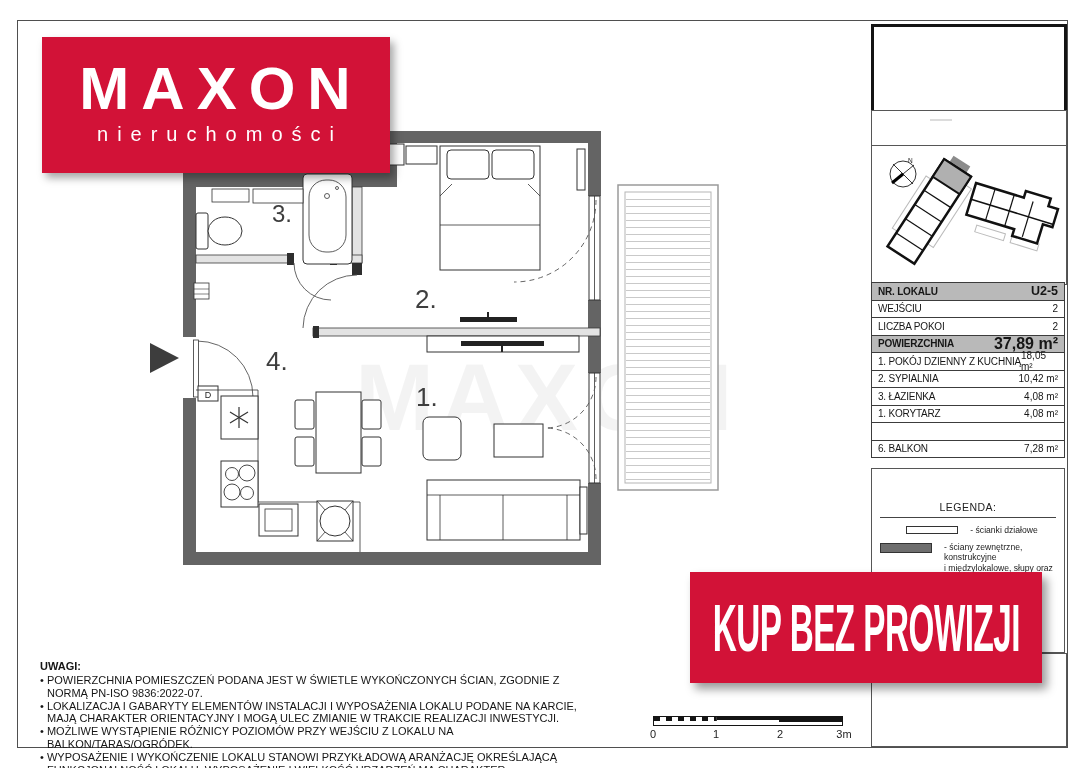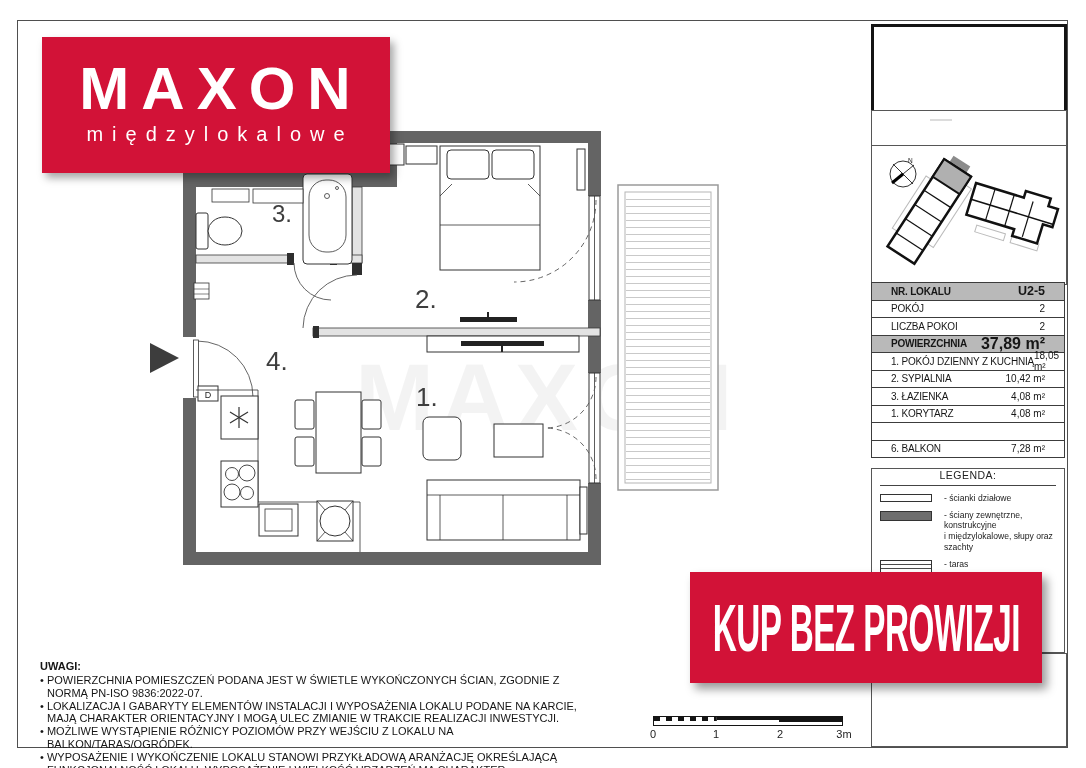--- a/index.html
+++ b/index.html
@@ -20,33 +20,33 @@
 
   
   .logo-box{position:absolute;left:871px;top:24px;width:190px;height:83px;border:3px solid #141414;background:#fff;}
   .dev-box{position:absolute;left:871px;top:110px;width:194px;height:35px;border:1px solid #565656;background:#fff;}
   .dev-mark{width:22px;height:2px;background:#dcdcdc;margin:8px 0 0 58px;}
   .siteplan-box{position:absolute;left:871px;top:145px;width:194px;height:138px;border:1px solid #565656;background:#fff;}
   .siteplan-box svg{width:100%;height:100%;}
 
   .info-table{position:absolute;left:871px;top:283px;width:194px;z-index:1;}
   .irow{box-sizing:border-box;height:18.5px;border:1px solid #3c3c3c;margin-top:-1px;background:#fff;
-        display:flex;justify-content:space-between;align-items:center;padding:0 19px;font-size:10px;color:#161616;}
+        display:flex;justify-content:space-between;align-items:center;padding:0 6px;font-size:10px;color:#161616;}
   .irow .lbl{white-space:nowrap;letter-spacing:-0.2px;}
   .irow .val{font-size:10px;}
   .irow.header{background:#b9b9b9;}
   .irow.header .lbl{font-weight:bold;}
   .val.big{font-weight:bold;font-size:12.5px;}
   .val.area-total{font-weight:bold;font-size:16px;}
 
   .legend-box{position:absolute;left:871px;top:468px;width:194px;height:185px;border:1px solid #565656;background:#fff;
-              box-sizing:border-box;padding-top:0;}
+              box-sizing:border-box;padding-top:32px;}
   .legend-title{text-align:center;font-size:10.5px;color:#222;letter-spacing:.5px;}
   .legend-rule{border-bottom:1px solid #444;width:176px;margin:4px auto 8px auto;}
-  .legend-item{display:flex;align-items:flex-start;margin:0 0 7px 8px;font-size:8.6px;color:#222;}
+  .legend-item{display:flex;align-items:flex-start;margin:0 0 7px 8px;font-size:8.6px;color:#222;justify-content:center;}
   .legend-item .txt{margin-left:12px;white-space:pre-line;line-height:1.25;margin-top:-1px;}
   .sw{width:52px;flex:0 0 52px;box-sizing:border-box;}
   .sw.partition{height:8px;border:1px solid #333;background:#fff;}
   .sw.structural{height:10px;border:1px solid #333;background:#6e6e6e;}
   .sw.terrace{height:15px;border:1px solid #333;
       background:repeating-linear-gradient(180deg,#fff 0 3px,#4a4a4a 3px 4px);}
   .sw.garden{height:16px;border:1px solid #333;
       background-image:radial-gradient(#8f8f8f .8px,transparent 1px);background-size:5px 5px;}
   .sw.radiator{height:12px;border:1px solid #333;background:#fff;position:relative;}
   .sw.radiator:after{content:"";position:absolute;right:-1px;top:2px;width:7px;height:7px;background:#111;}
@@ -220,21 +220,21 @@
       <text x="415" y="308">2.</text>
       <text x="272" y="222" font-size="24">3.</text>
       <text x="266" y="370">4.</text>
     </g>
   </svg>
 
   <div class="entry-arrow"></div>
 
   <div class="maxon-logo">
     <div class="maxon-word">MAXON</div>
-    <div class="maxon-sub">międzylokalowe</div>
+    <div class="maxon-sub">nieruchomości</div>
   </div>
 
   <div class="logo-box"></div>
   <div class="dev-box">
       <div class="dev-mark"></div>
     </div>
 
   <div class="siteplan-box">
     <svg viewBox="0 0 194 138">
 
@@ -273,21 +273,21 @@
       </g>
     </svg>
   </div>
 
   <div class="info-table">
     <div class="irow header">
       <span class="lbl">NR. LOKALU</span>
       <span class="val big">U2-5</span>
     </div>
     <div class="irow">
-      <span class="lbl">POKÓJ</span>
+      <span class="lbl">WEJŚCIU</span>
       <span class="val">2</span>
     </div>
     <div class="irow">
       <span class="lbl">LICZBA POKOI</span>
       <span class="val">2</span>
     </div>
     <div class="irow header">
       <span class="lbl">POWIERZCHNIA</span>
       <span class="val area-total">37,89 m²</span>
     </div>

